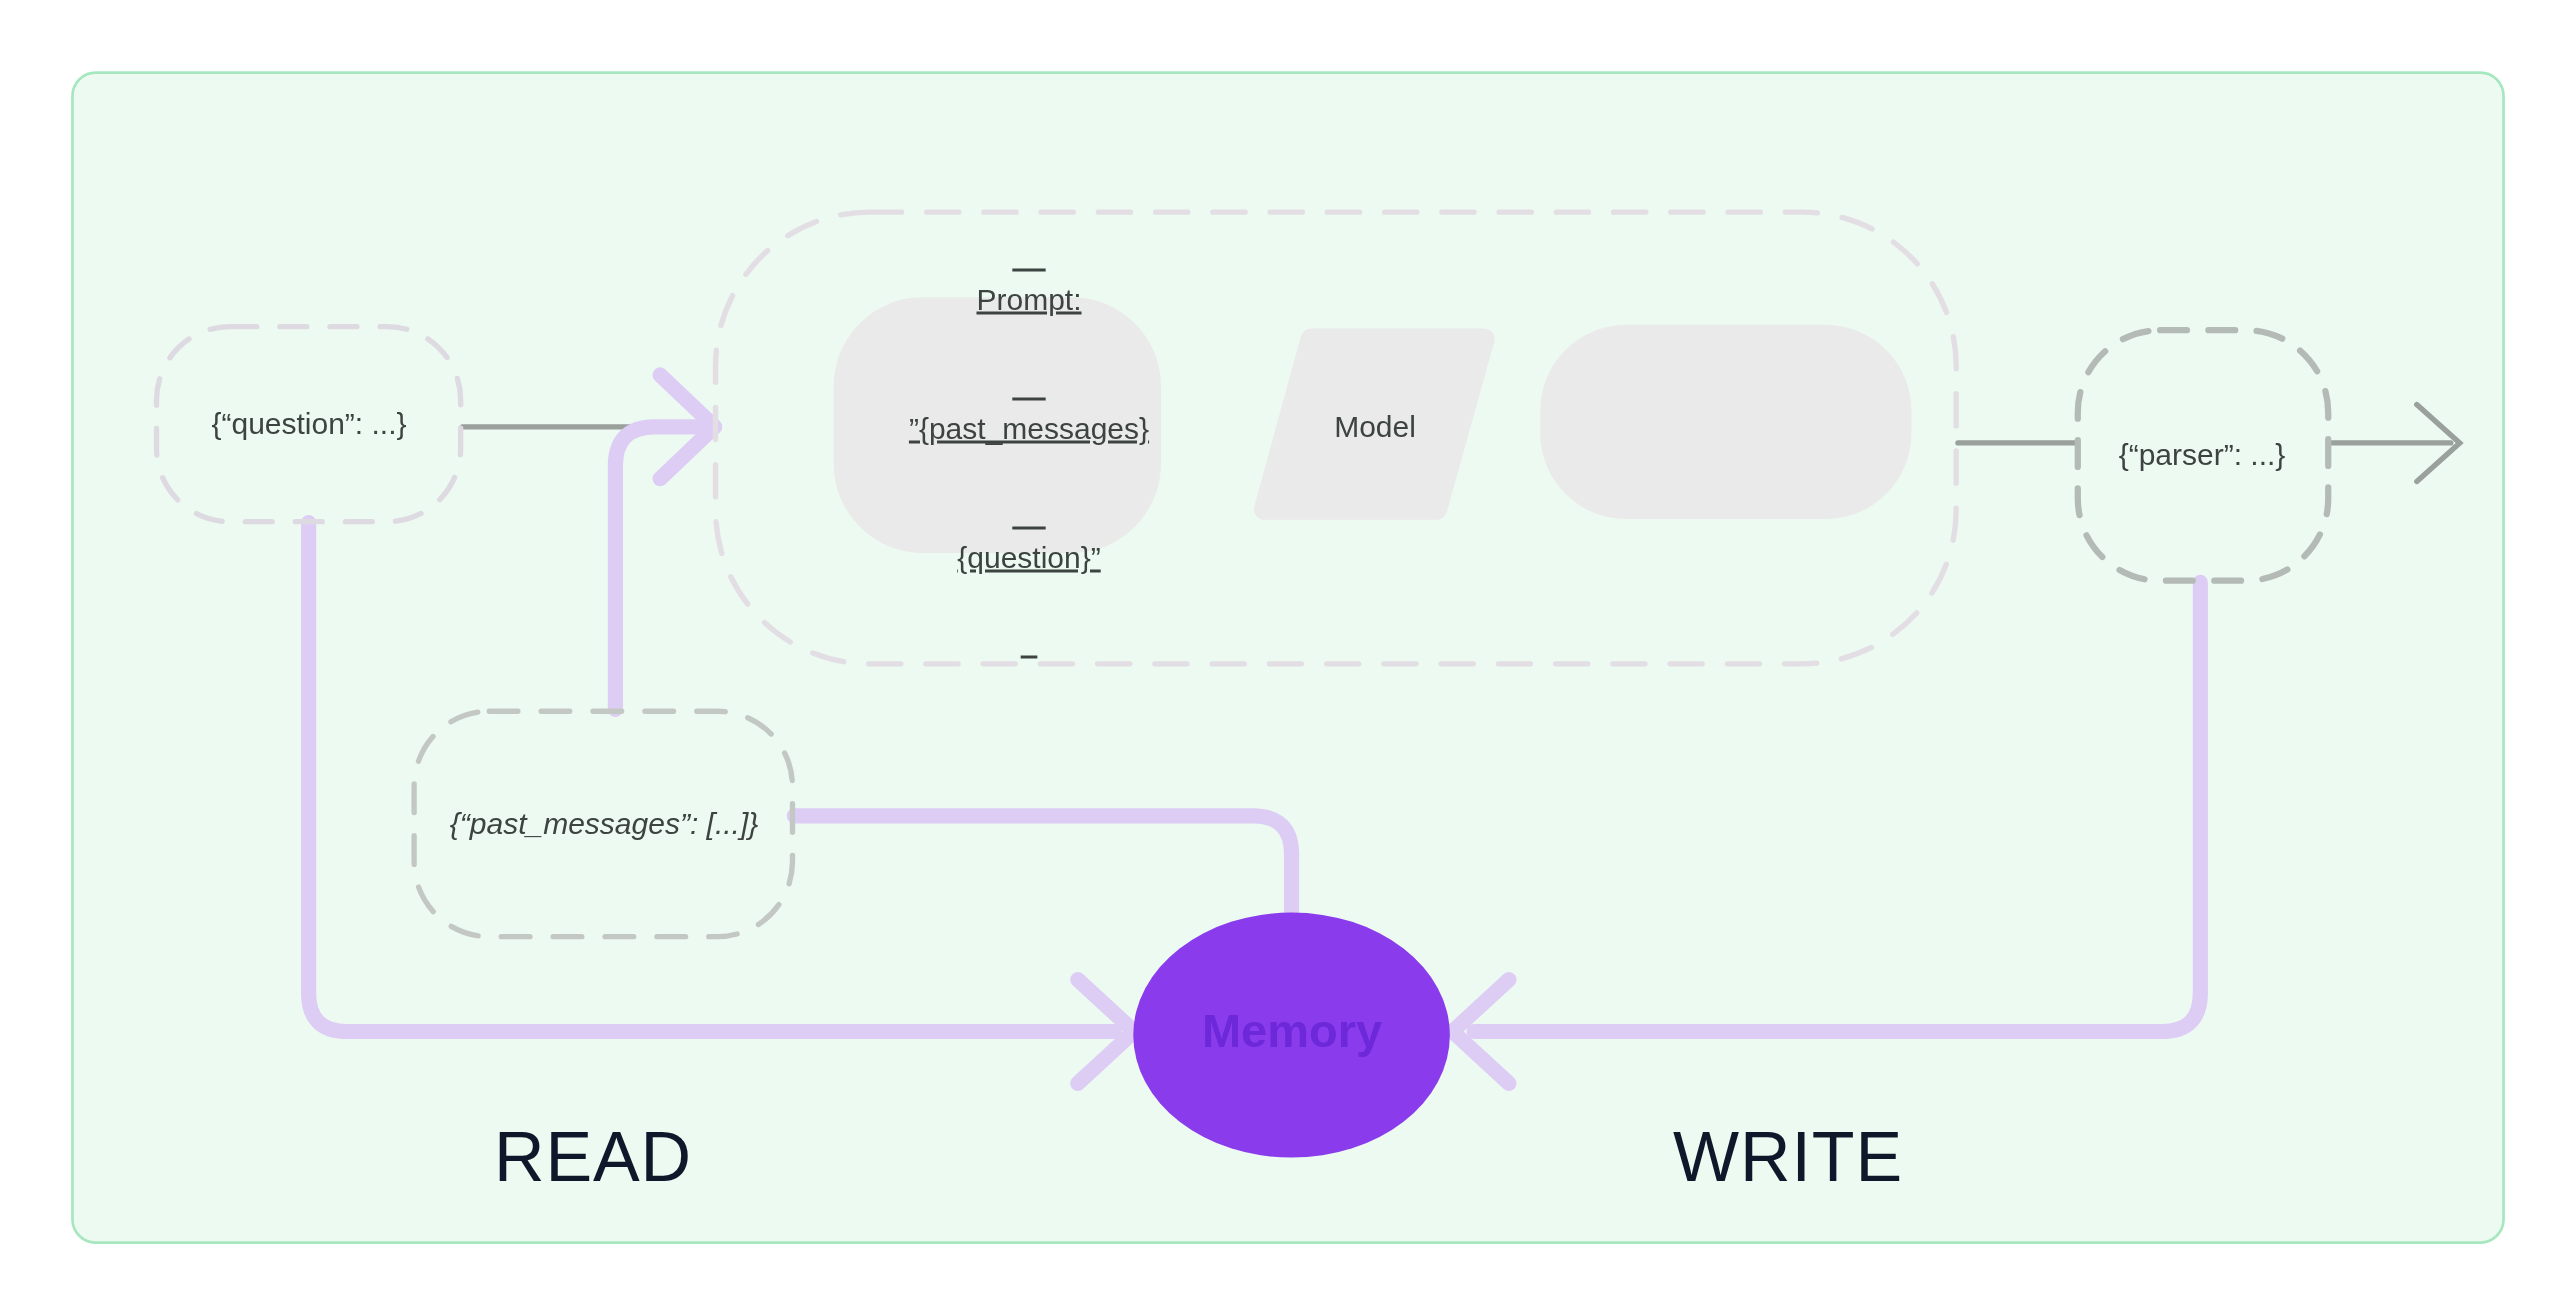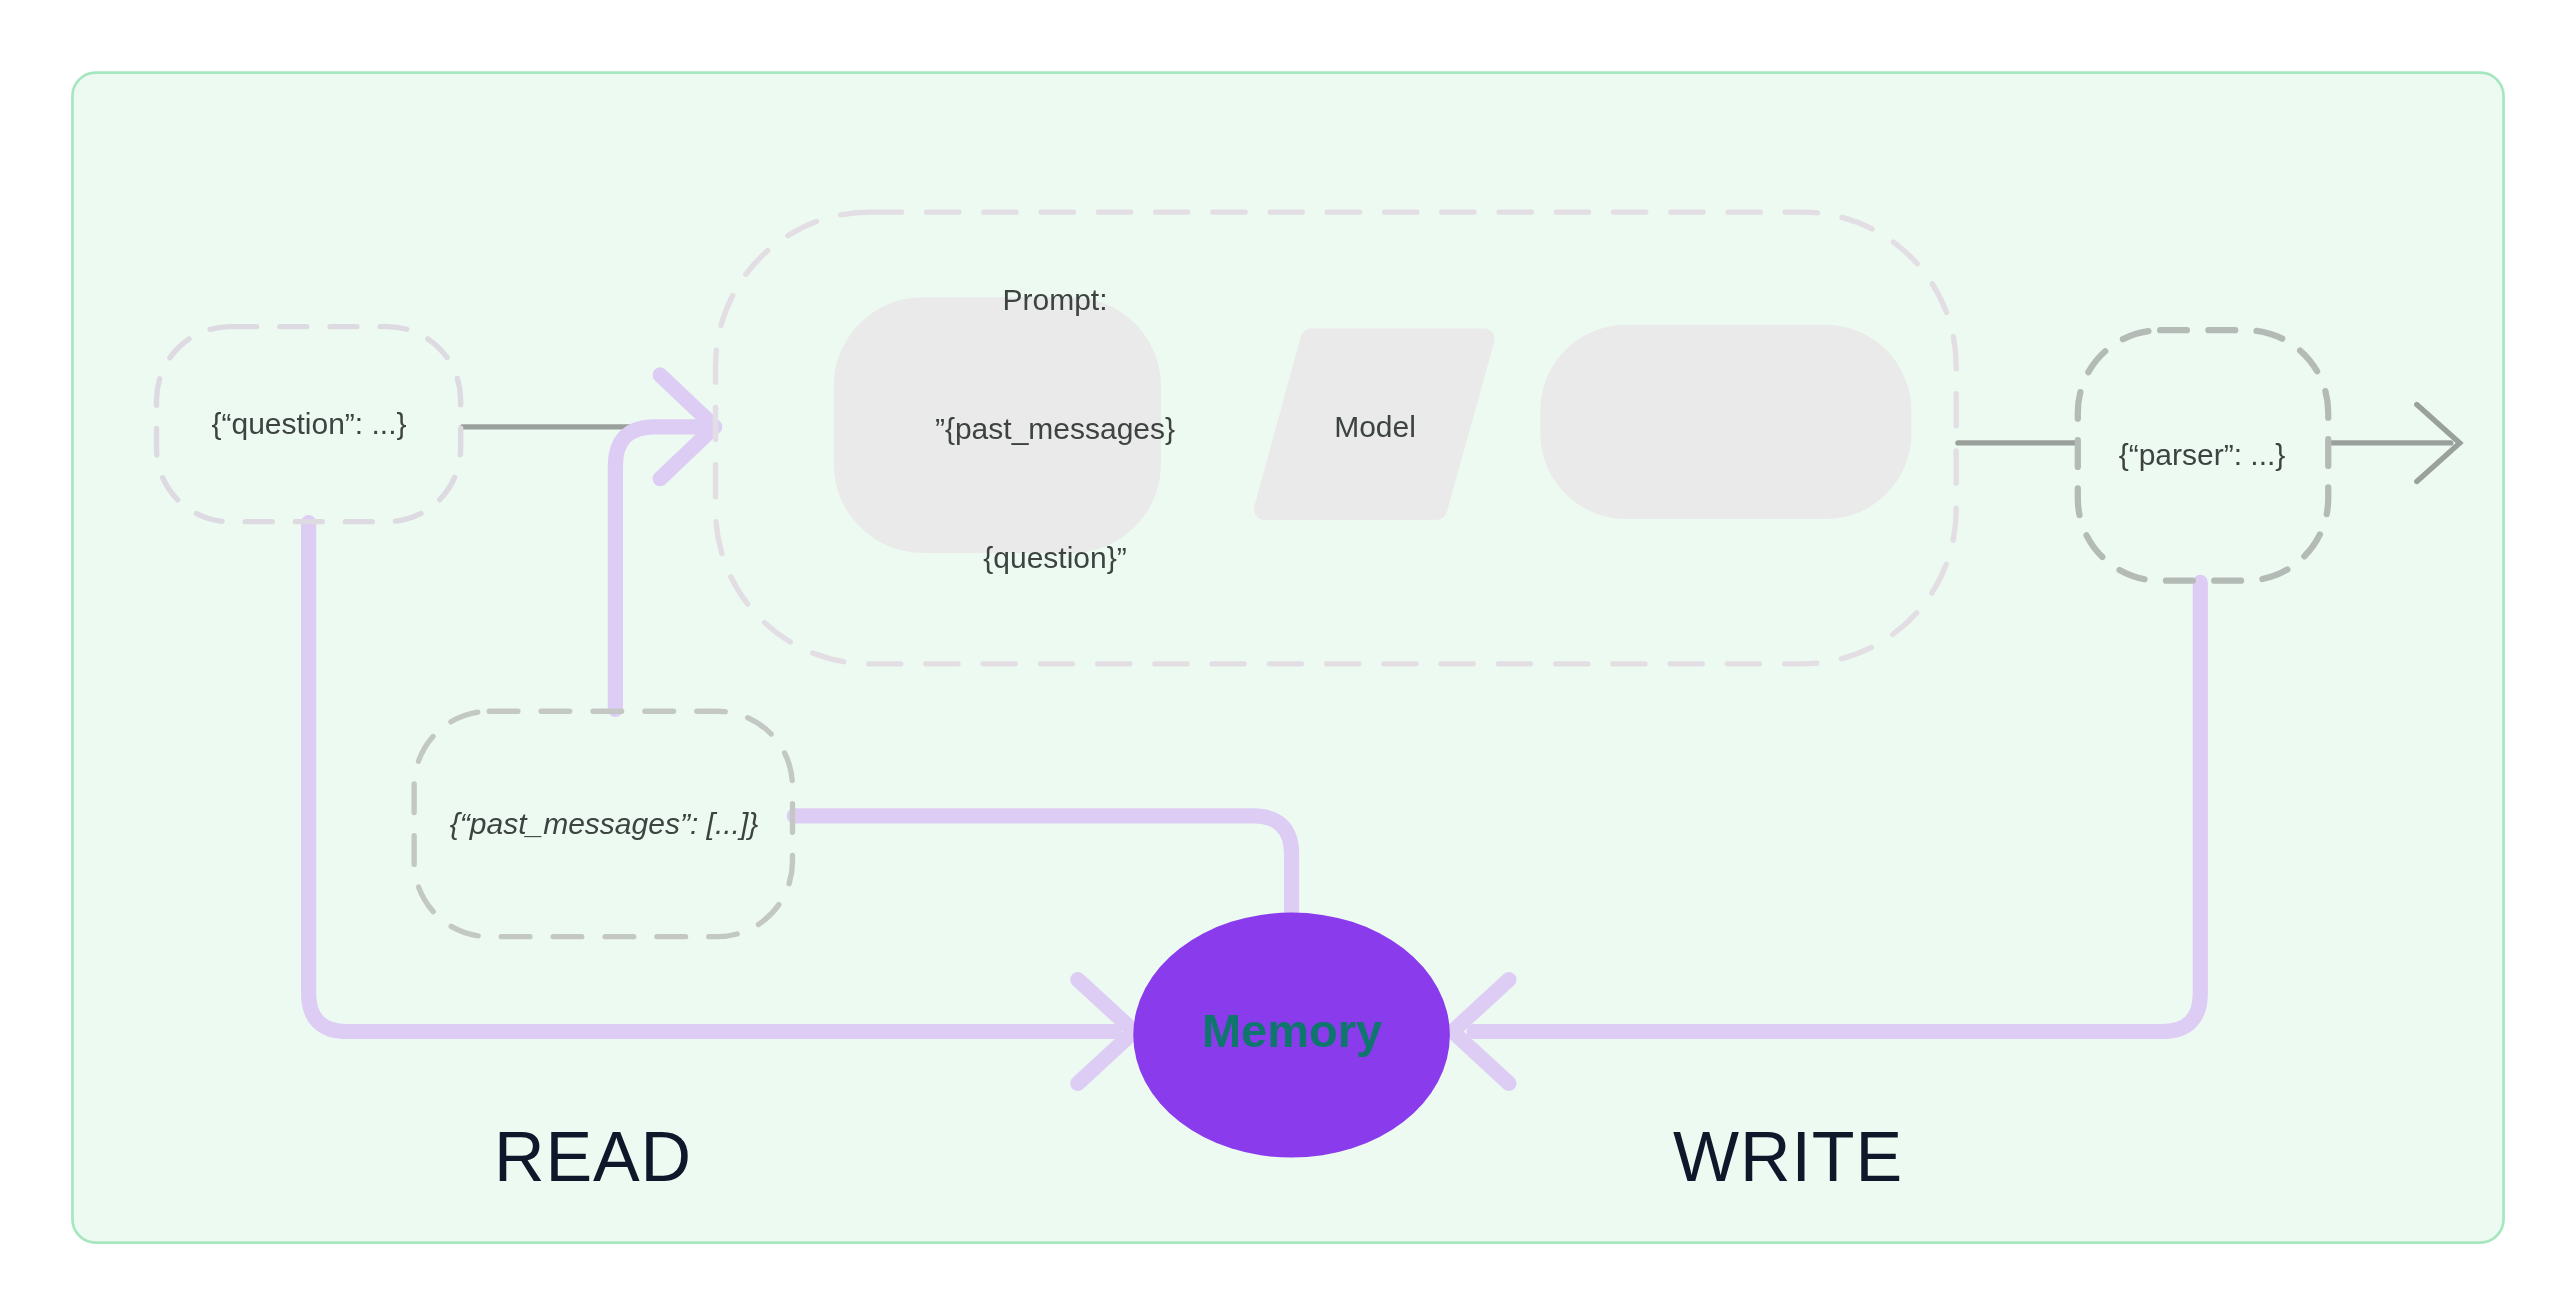--- a/index.html
+++ b/index.html
@@ -2,21 +2,21 @@
 <html style="font-size:14.3px"><head>
 <meta charset="utf-8">
 <style>
   html,body{margin:0;padding:0;background:#ffffff;}
   body{width:2576px;height:1317px;position:relative;font-family:"Liberation Sans",sans-serif;}
   .canvas{position:absolute;inset:0;width:2576px;height:1317px;}
   svg.layer{position:absolute;left:0;top:0;width:2576px;height:1317px;display:block;}
   .txt{position:absolute;transform:translate(-50%,-50%);white-space:pre;text-align:center;
        color:#3d4341;font-size:30px;line-height:43px;}
   .txt .line{display:block;}
-  .memory-label{color:#0f766e;font-weight:700;font-size:47px;}
+  .memory-label{color:#6d28d9;font-weight:700;font-size:47px;}
   .flow-label{font-size:70px;font-weight:400;color:#0f172a;letter-spacing:0.9px;}
 </style>
 </head>
 <body>
 
 <div class="canvas">
 
   <svg class="layer" viewBox="0 0 2880 1472">
 
     <rect x="81" y="81" width="2718" height="1308" rx="26" ry="26" fill="#edfaf1" stroke="#a6e7bf" stroke-width="3"></rect>
@@ -50,21 +50,21 @@
 
     <rect x="932" y="332" width="366" height="286" rx="100" ry="100" fill="#e9eae9"></rect>
     <path d="M1466 379 L1659 379 L1606 569 L1414 569 Z" fill="#e9eae9" stroke="#e9eae9" stroke-width="24" stroke-linejoin="round"></path>
     <rect x="1722" y="363" width="415" height="217" rx="96" ry="96" fill="#e9eae9"></rect>
 
     <ellipse cx="1444" cy="1157" rx="177" ry="137" fill="#8a3ced"></ellipse>
   </svg>
 
   <div class="txt" style="left:309px;top:423px;">{“question”: ...}</div>
 
-  <div class="txt" style="left:1055px;top:428px;">
+  <div class="txt" style="left:1029px;top:428px;text-decoration:underline;">
     <span class="line">Prompt:</span>
     <span class="line">”{past_messages}</span>
     <span class="line">{question}”</span>
   </div>
 
   <div class="txt" style="left:1375px;top:426px;">Model</div>
 
 
   <div class="txt" style="left:2202px;top:454px;">{“parser”: ...}</div>
 

